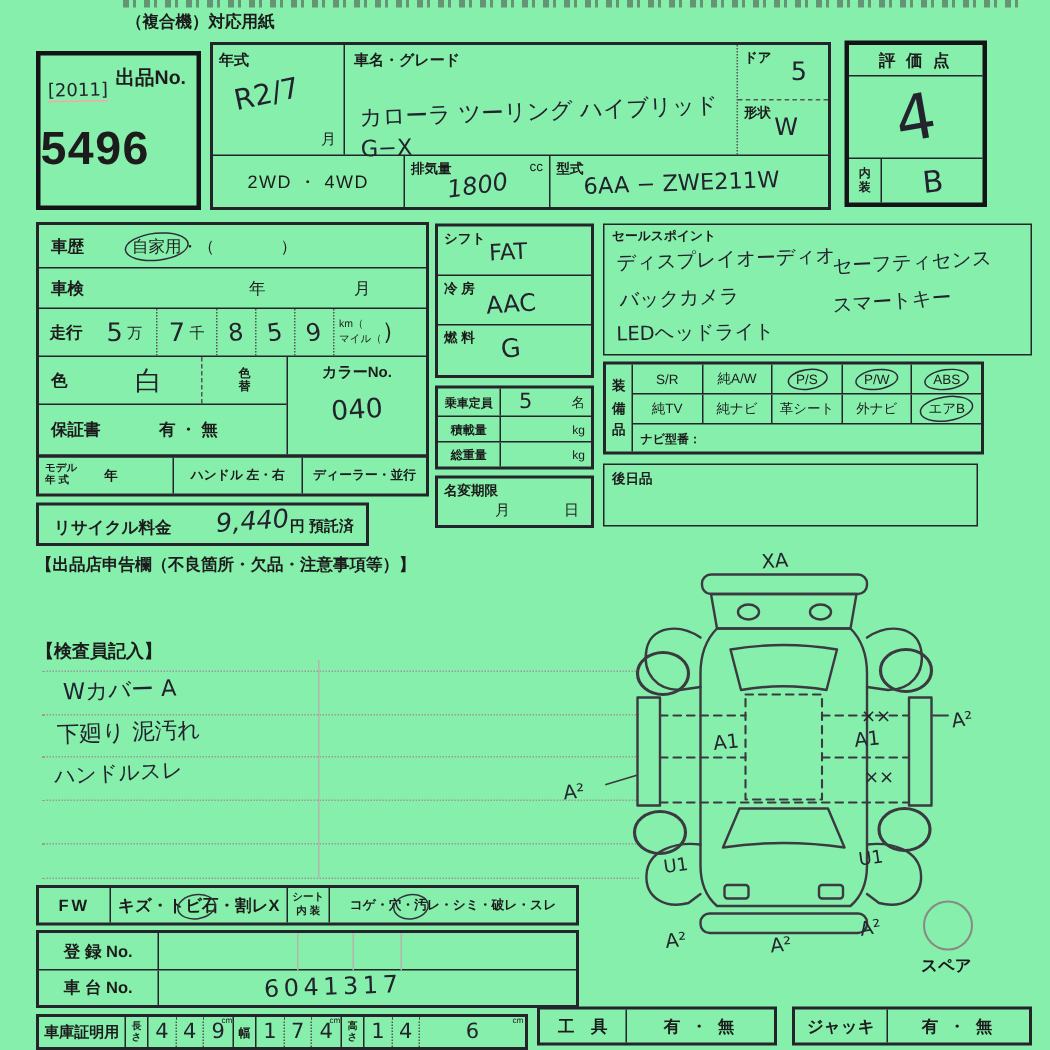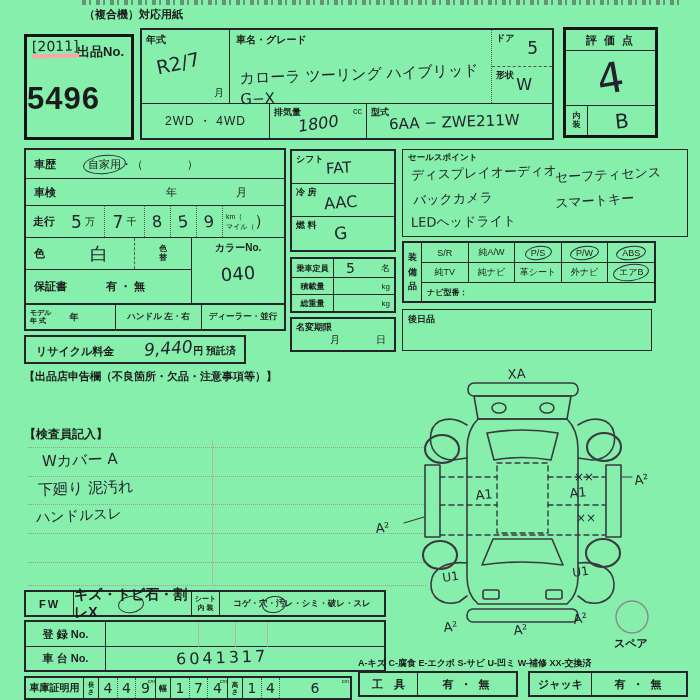--- a/index.html
+++ b/index.html
@@ -38,21 +38,21 @@
 </head>
 <body>
 
 <div class="sheet">
 
   <div class="clipline" style="left:82px;top:0;width:600px"></div>
   <div class="abs" style="left:84px;top:7px;font-size:11px;font-weight:bold">（複合機）対応用紙</div>
 
   <div class="bx bthick" style="left:24px;top:34px;width:110px;height:106px">
     <div class="abs lbl" style="right:7px;top:6px;font-size:13px">出品No.</div>
-    <div class="abs hw" style="left:5px;top:1px;font-size:14px;border-bottom:4px solid #fca5a5;transform:rotate(-1deg)">[2011]</div>
+    <div class="abs hw" style="left:5px;top:16px;font-size:12px;border-bottom:1px solid #fca5a5;transform:rotate(-1deg)">[2011]</div>
     <div class="abs" style="left:0;right:0;top:44px;text-align:left;font-size:31px;font-weight:bold;letter-spacing:1px">5496</div>
   </div>
 
   <div class="bx" style="left:140px;top:28px;width:414px;height:112px">
     <div class="flex" style="height:74px;border-bottom:1.5px solid #24242a">
       <div class="br" style="width:88px;position:relative">
         <span class="abs lbl" style="left:4px;top:3px;font-size:10px">年式</span>
         <span class="abs hw" style="left:14px;top:22px;font-size:19px;transform:rotate(-12deg)">R2/7</span>
         <span class="abs" style="right:5px;bottom:3px;font-size:10px">月</span>
       </div>
@@ -348,21 +348,21 @@
     <text x="6" y="168" class="dmark" transform="rotate(-6 6 168)">A²</text>
     <text x="265" y="120" class="dmark" transform="rotate(-8 265 120)">A²</text>
     <text x="74" y="267" class="dmark" transform="rotate(-6 74 267)">A²</text>
     <text x="144" y="270" class="dmark" transform="rotate(-6 144 270)">A²</text>
     <text x="204" y="259" class="dmark" transform="rotate(-10 204 259)">A²</text>
     <text x="244" y="282" class="dprint">スペア</text>
   </svg>
 
   <div class="bx flex" style="left:24px;top:590px;width:362px;height:27px">
     <div class="br ctr lbl" style="width:48px;font-size:11px;letter-spacing:2px">FW</div>
-    <div class="br ctr" style="width:118px;font-size:14px;font-weight:bold">キズ・トビ石・割レX</div>
+    <div class="br ctr" style="width:118px;font-size:11px;font-weight:bold">キズ・トビ石・割レX</div>
     <div class="br ctr pre" style="width:28px;font-size:7px;font-weight:bold;line-height:1.15;text-align:center">シート
 内 装</div>
     <div class="ctr" style="flex:1;font-size:8.5px;font-weight:bold">コゲ・穴・汚レ・シミ・破レ・スレ</div>
   </div>
   <div class="ring-mark" style="left:118px;top:596px;width:26px;height:17px"></div>
   <div class="ring-mark" style="left:262px;top:596px;width:24px;height:17px"></div>
 
   <div class="bx" style="left:24px;top:620px;width:362px;height:52px">
     <div class="bb flex" style="height:25px">
       <div class="br ctr lbl" style="width:80px;font-size:11px">登 録 No.</div>
@@ -414,21 +414,20 @@
       </div>
     <div class="ctr dot-l" style="width:18px">
         <span class="hw" style="font-size:14px">4</span>
       </div>
     <div class="ctr dot-l" style="flex:1;position:relative">
         <span class="hw" style="font-size:14px">6</span>
         <span class="abs" style="right:1px;top:0;font-size:5.5px">cm</span>
       </div>
   </div>
 
-  <div class="abs lbl" style="left:358px;top:657px;font-size:9px;white-space:nowrap">A-キズ C-腐食 E-エクボ S-サビ U-凹ミ W-補修 XX-交換済</div>
   <div class="bx flex" style="left:358px;top:671px;width:160px;height:26px">
     <div class="br ctr lbl" style="width:58px;font-size:11px">工　具</div>
     <div class="ctr lbl" style="flex:1;font-size:11px;letter-spacing:2px">有 ・ 無</div>
   </div>
   <div class="bx flex" style="left:528px;top:671px;width:160px;height:26px">
     <div class="br ctr lbl" style="width:62px;font-size:11px">ジャッキ</div>
     <div class="ctr lbl" style="flex:1;font-size:11px;letter-spacing:2px">有 ・ 無</div>
   </div>
 
 </div>

